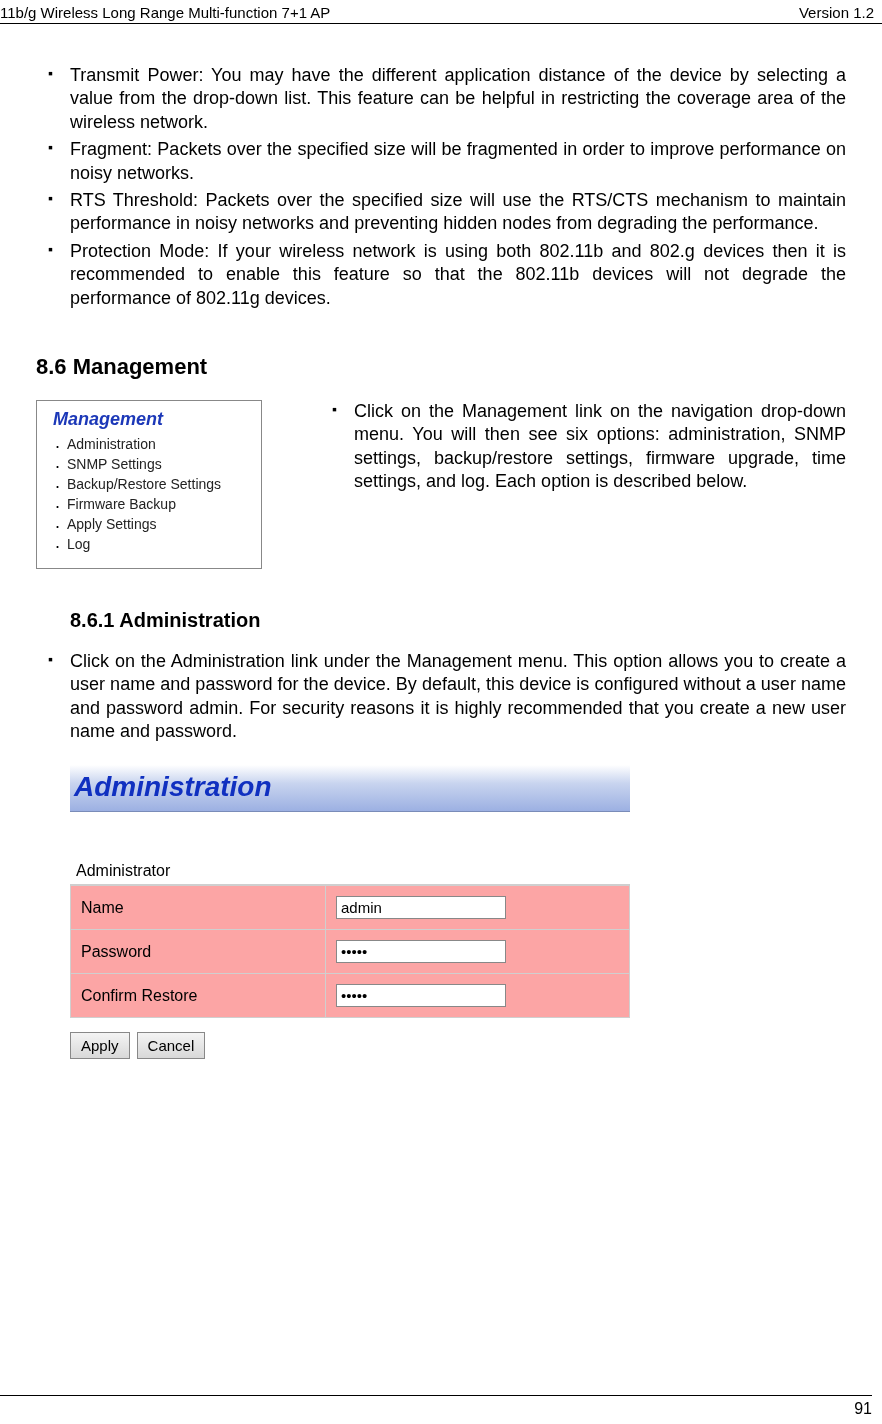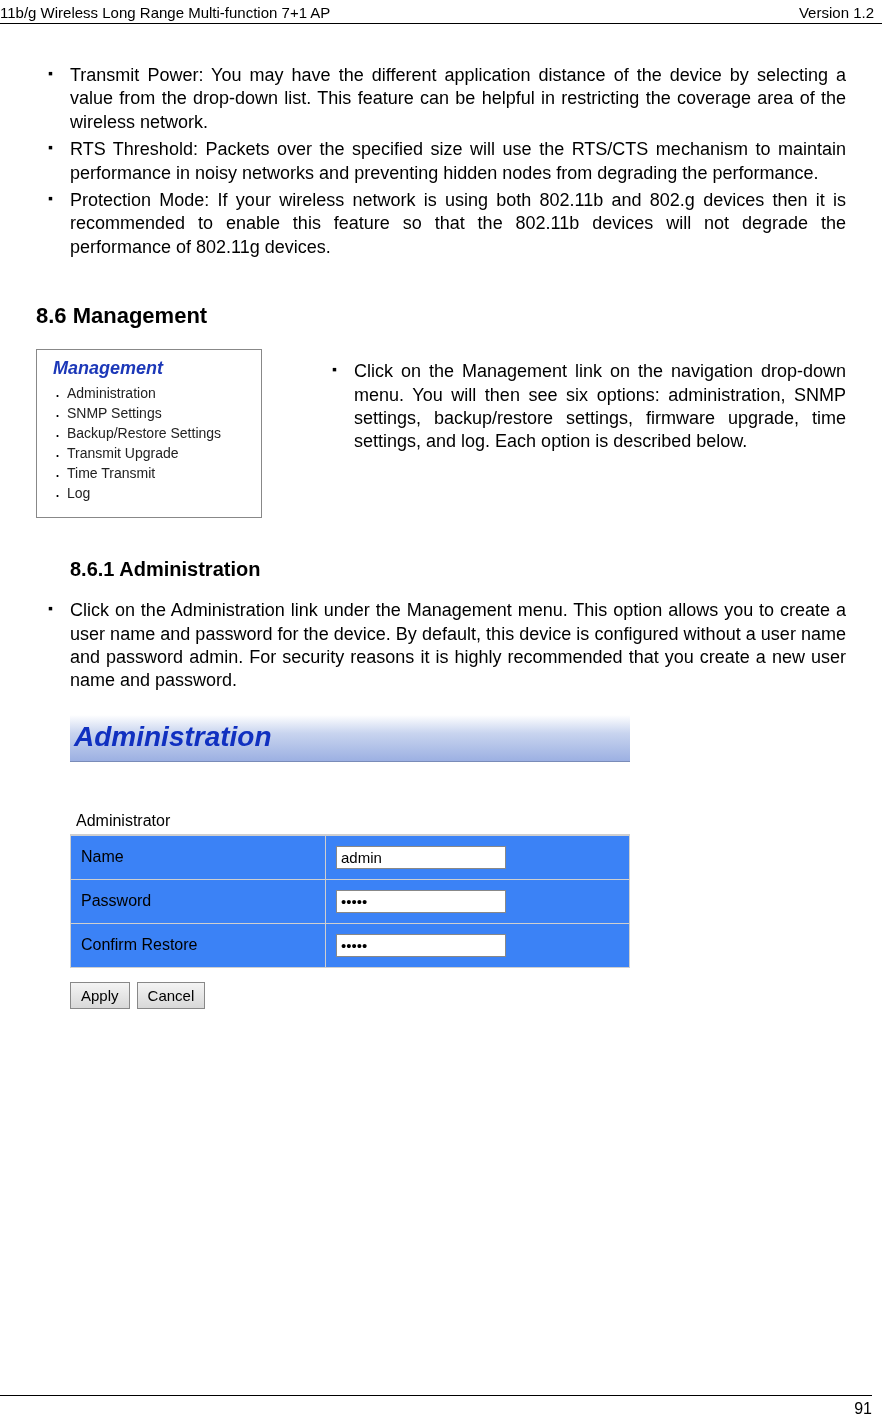--- a/index.html
+++ b/index.html
@@ -123,21 +123,21 @@
     font-size: 16px;
     padding: 4px 6px;
     border-bottom: 1px solid #cfcfcf;
   }
   .admin-table {
     width: 100%;
     border-collapse: collapse;
   }
   .admin-table td {
     border: 1px solid #cfcfcf;
-    background: #3b82f6;
+    background: #fca5a5;
     padding: 10px 10px;
     font-size: 16px;
   }
   .admin-table td.label-cell {
     width: 255px;
   }
   .admin-table input[type="text"],
   .admin-table input[type="password"] {
     width: 170px;
     font-size: 15px;
@@ -168,41 +168,44 @@
   <span>Version 1.2</span>
 </div>
 
 <div class="content">
 
   <ul class="main-list">
     <li>
       <span class="bold">Transmit Power</span><span>: You may have the different application distance of the device by selecting a value from the drop-down list. This feature can be helpful in restricting the coverage area of the wireless network.</span>
     </li>
     <li>
+      <span class="bold">Fragment</span><span>: Packets over the specified size will be fragmented in order to improve performance on noisy networks.</span>
+    </li>
+    <li>
       <span class="bold">RTS Threshold</span><span>: Packets over the specified size will use the RTS/CTS mechanism to maintain performance in noisy networks and preventing hidden nodes from degrading the performance.</span>
     </li>
     <li>
       <span class="bold">Protection Mode</span><span>: If your wireless network is using both 802.11b and 802.g devices then it is recommended to enable this feature so that the 802.11b devices will not degrade the performance of 802.11g devices.</span>
     </li>
   </ul>
 
   <h2 class="sec">8.6   Management</h2>
 
   <div class="mgmt-row">
     <div class="nav-box">
       <div class="nav-title">Management</div>
       <div class="nav-item">Administration</div>
       <div class="nav-item">SNMP Settings</div>
       <div class="nav-item">Backup/Restore Settings</div>
-      <div class="nav-item">Transmit Upgrade</div>
-      <div class="nav-item">Time Transmit</div>
+      <div class="nav-item">Firmware Backup</div>
+      <div class="nav-item">Apply Settings</div>
       <div class="nav-item">Log</div>
     </div>
     <div class="mgmt-text">
-      <ul class="main-list" style="padding-left:22px;margin-top:11px;">
+      <ul class="main-list" style="padding-left:22px;">
         <li style="text-align:justify;">
           <span>Click on the </span><span class="bold">Management</span><span> link on the navigation drop-down menu. You will then see six options: administration, SNMP settings, backup/restore settings, firmware upgrade, time settings, and log. Each option is described below.</span>
         </li>
       </ul>
     </div>
   </div>
 
   <h3 class="subsec">8.6.1   Administration</h3>
 
   <ul class="main-list">

